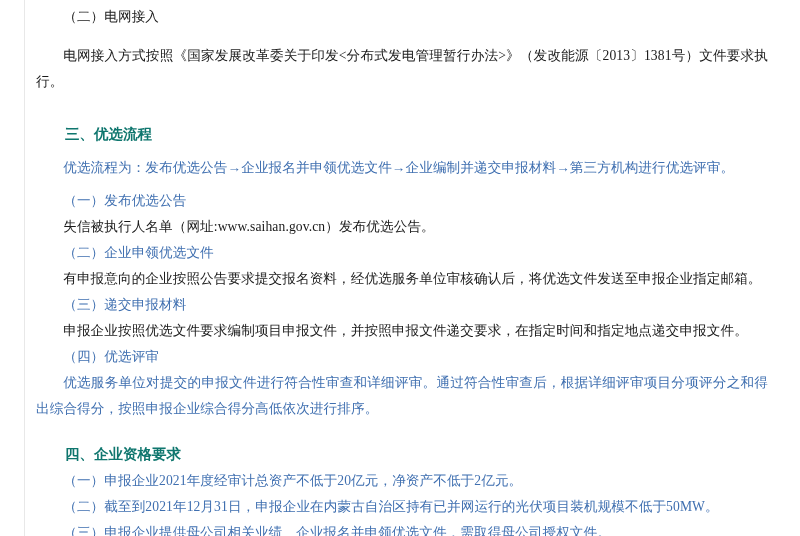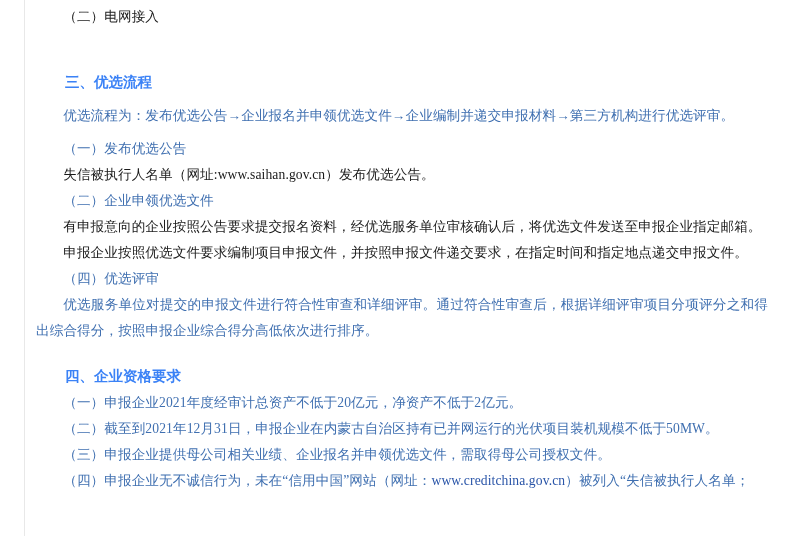--- a/index.html
+++ b/index.html
@@ -41,21 +41,21 @@
     text-align: justify;
     letter-spacing: 0.1px;
   }
   .indent {
     text-indent: 2em;
   }
   .heading {
     font-size: 14.5px;
     line-height: 28px;
     font-weight: bold;
-    color: #3b82f6;
+    color: #0f766e;
     text-indent: 2em;
     margin-top: 8px;
   }
   .blue-text {
     color: #3f6fb0;
   }
   .spacer-sm { height: 7px; }
   .spacer-md { height: 13px; }
   .spacer-lg { height: 17px; }
   .link {
@@ -66,39 +66,41 @@
 </head>
 <body>
 
 <div class="page">
   <div class="left-rule"></div>
 
   <p class="body-text indent">（二）电网接入</p>
 
   <div class="spacer-md"></div>
 
+  <p class="body-text indent">电网接入方式按照《国家发展改革委关于印发&lt;分布式发电管理暂行办法&gt;》（发改能源〔2013〕1381号）文件要求执行。</p>
 
   <div class="spacer-lg"></div>
 
   <p class="heading">三、优选流程</p>
 
   <div class="spacer-sm"></div>
 
   <p class="body-text indent blue-text">优选流程为：发布优选公告→企业报名并申领优选文件→企业编制并递交申报材料→第三方机构进行优选评审。</p>
 
   <div class="spacer-sm"></div>
 
   <p class="body-text indent blue-text">（一）发布优选公告</p>
 
   <p class="body-text indent">失信被执行人名单（网址:www.saihan.gov.cn）发布优选公告。</p>
 
   <p class="body-text indent blue-text">（二）企业申领优选文件</p>
 
   <p class="body-text indent">有申报意向的企业按照公告要求提交报名资料，经优选服务单位审核确认后，将优选文件发送至申报企业指定邮箱。</p>
 
+  <p class="body-text indent blue-text">（三）递交申报材料</p>
 
   <p class="body-text indent">申报企业按照优选文件要求编制项目申报文件，并按照申报文件递交要求，在指定时间和指定地点递交申报文件。</p>
 
   <p class="body-text indent blue-text">（四）优选评审</p>
 
   <p class="body-text indent blue-text">优选服务单位对提交的申报文件进行符合性审查和详细评审。通过符合性审查后，根据详细评审项目分项评分之和得出综合得分，按照申报企业综合得分高低依次进行排序。</p>
 
   <p class="heading" style="margin-top:18px;">四、企业资格要求</p>
 
   <p class="body-text indent blue-text">（一）申报企业2021年度经审计总资产不低于20亿元，净资产不低于2亿元。</p>

